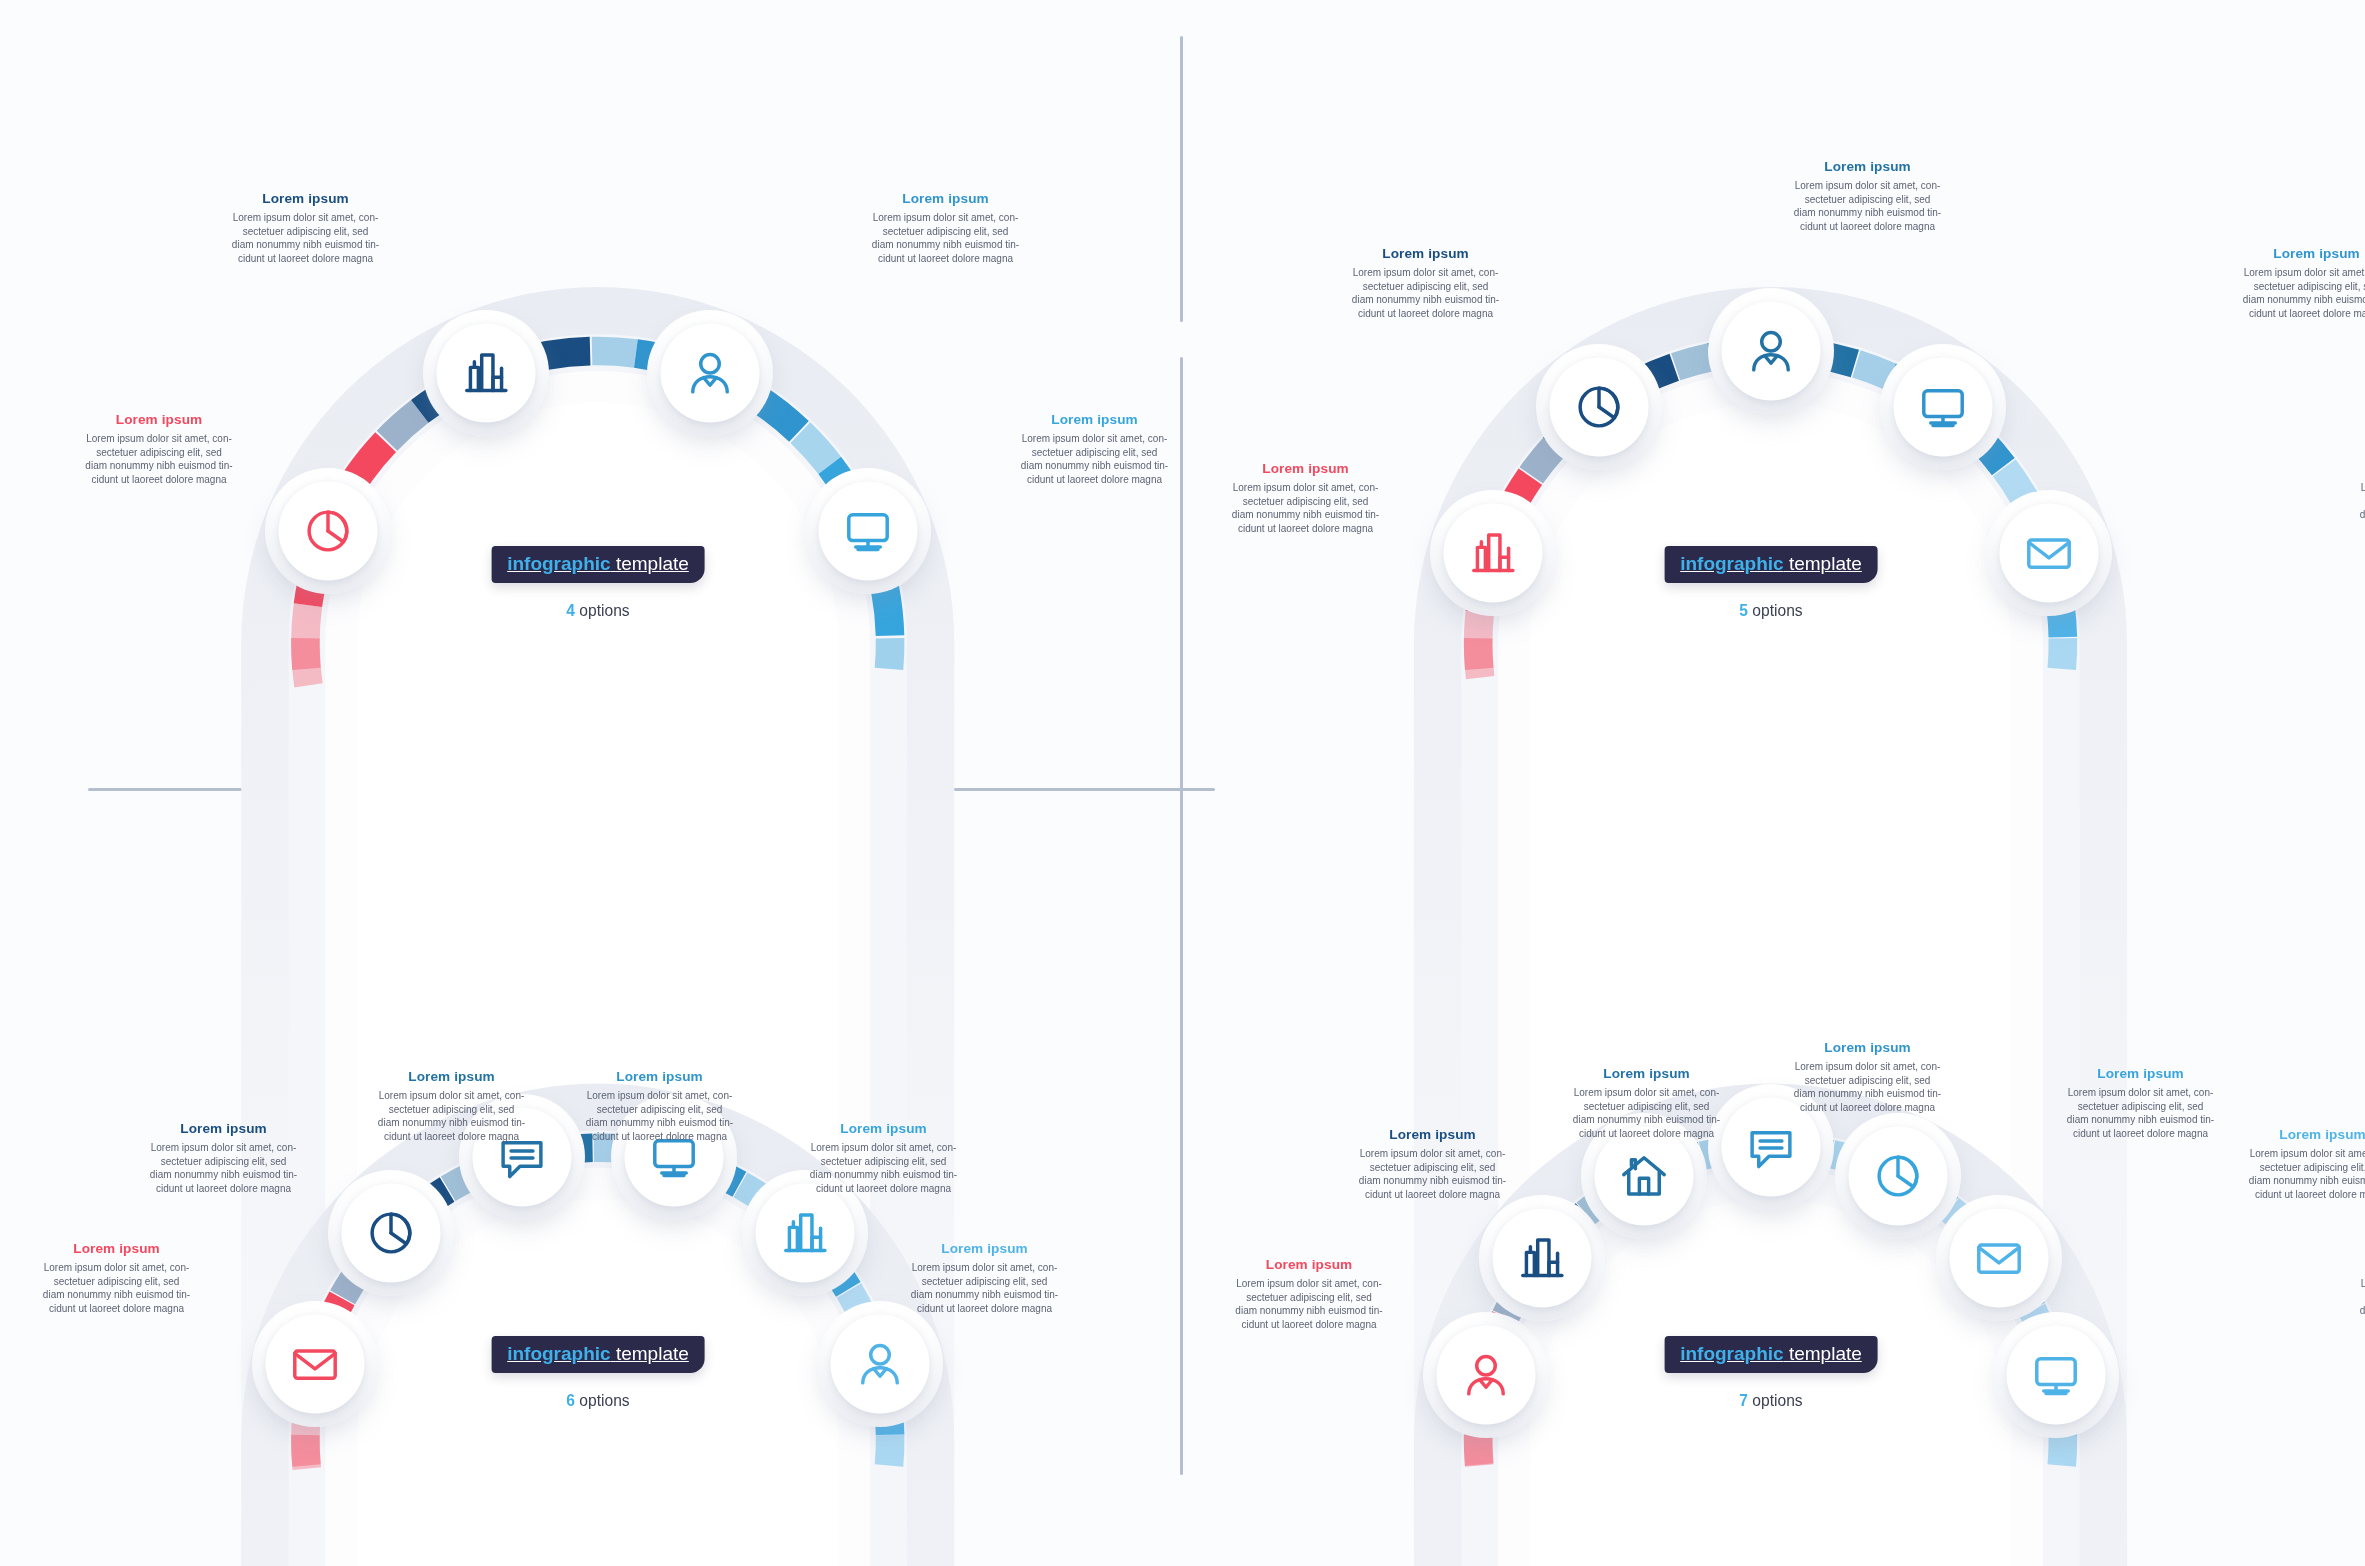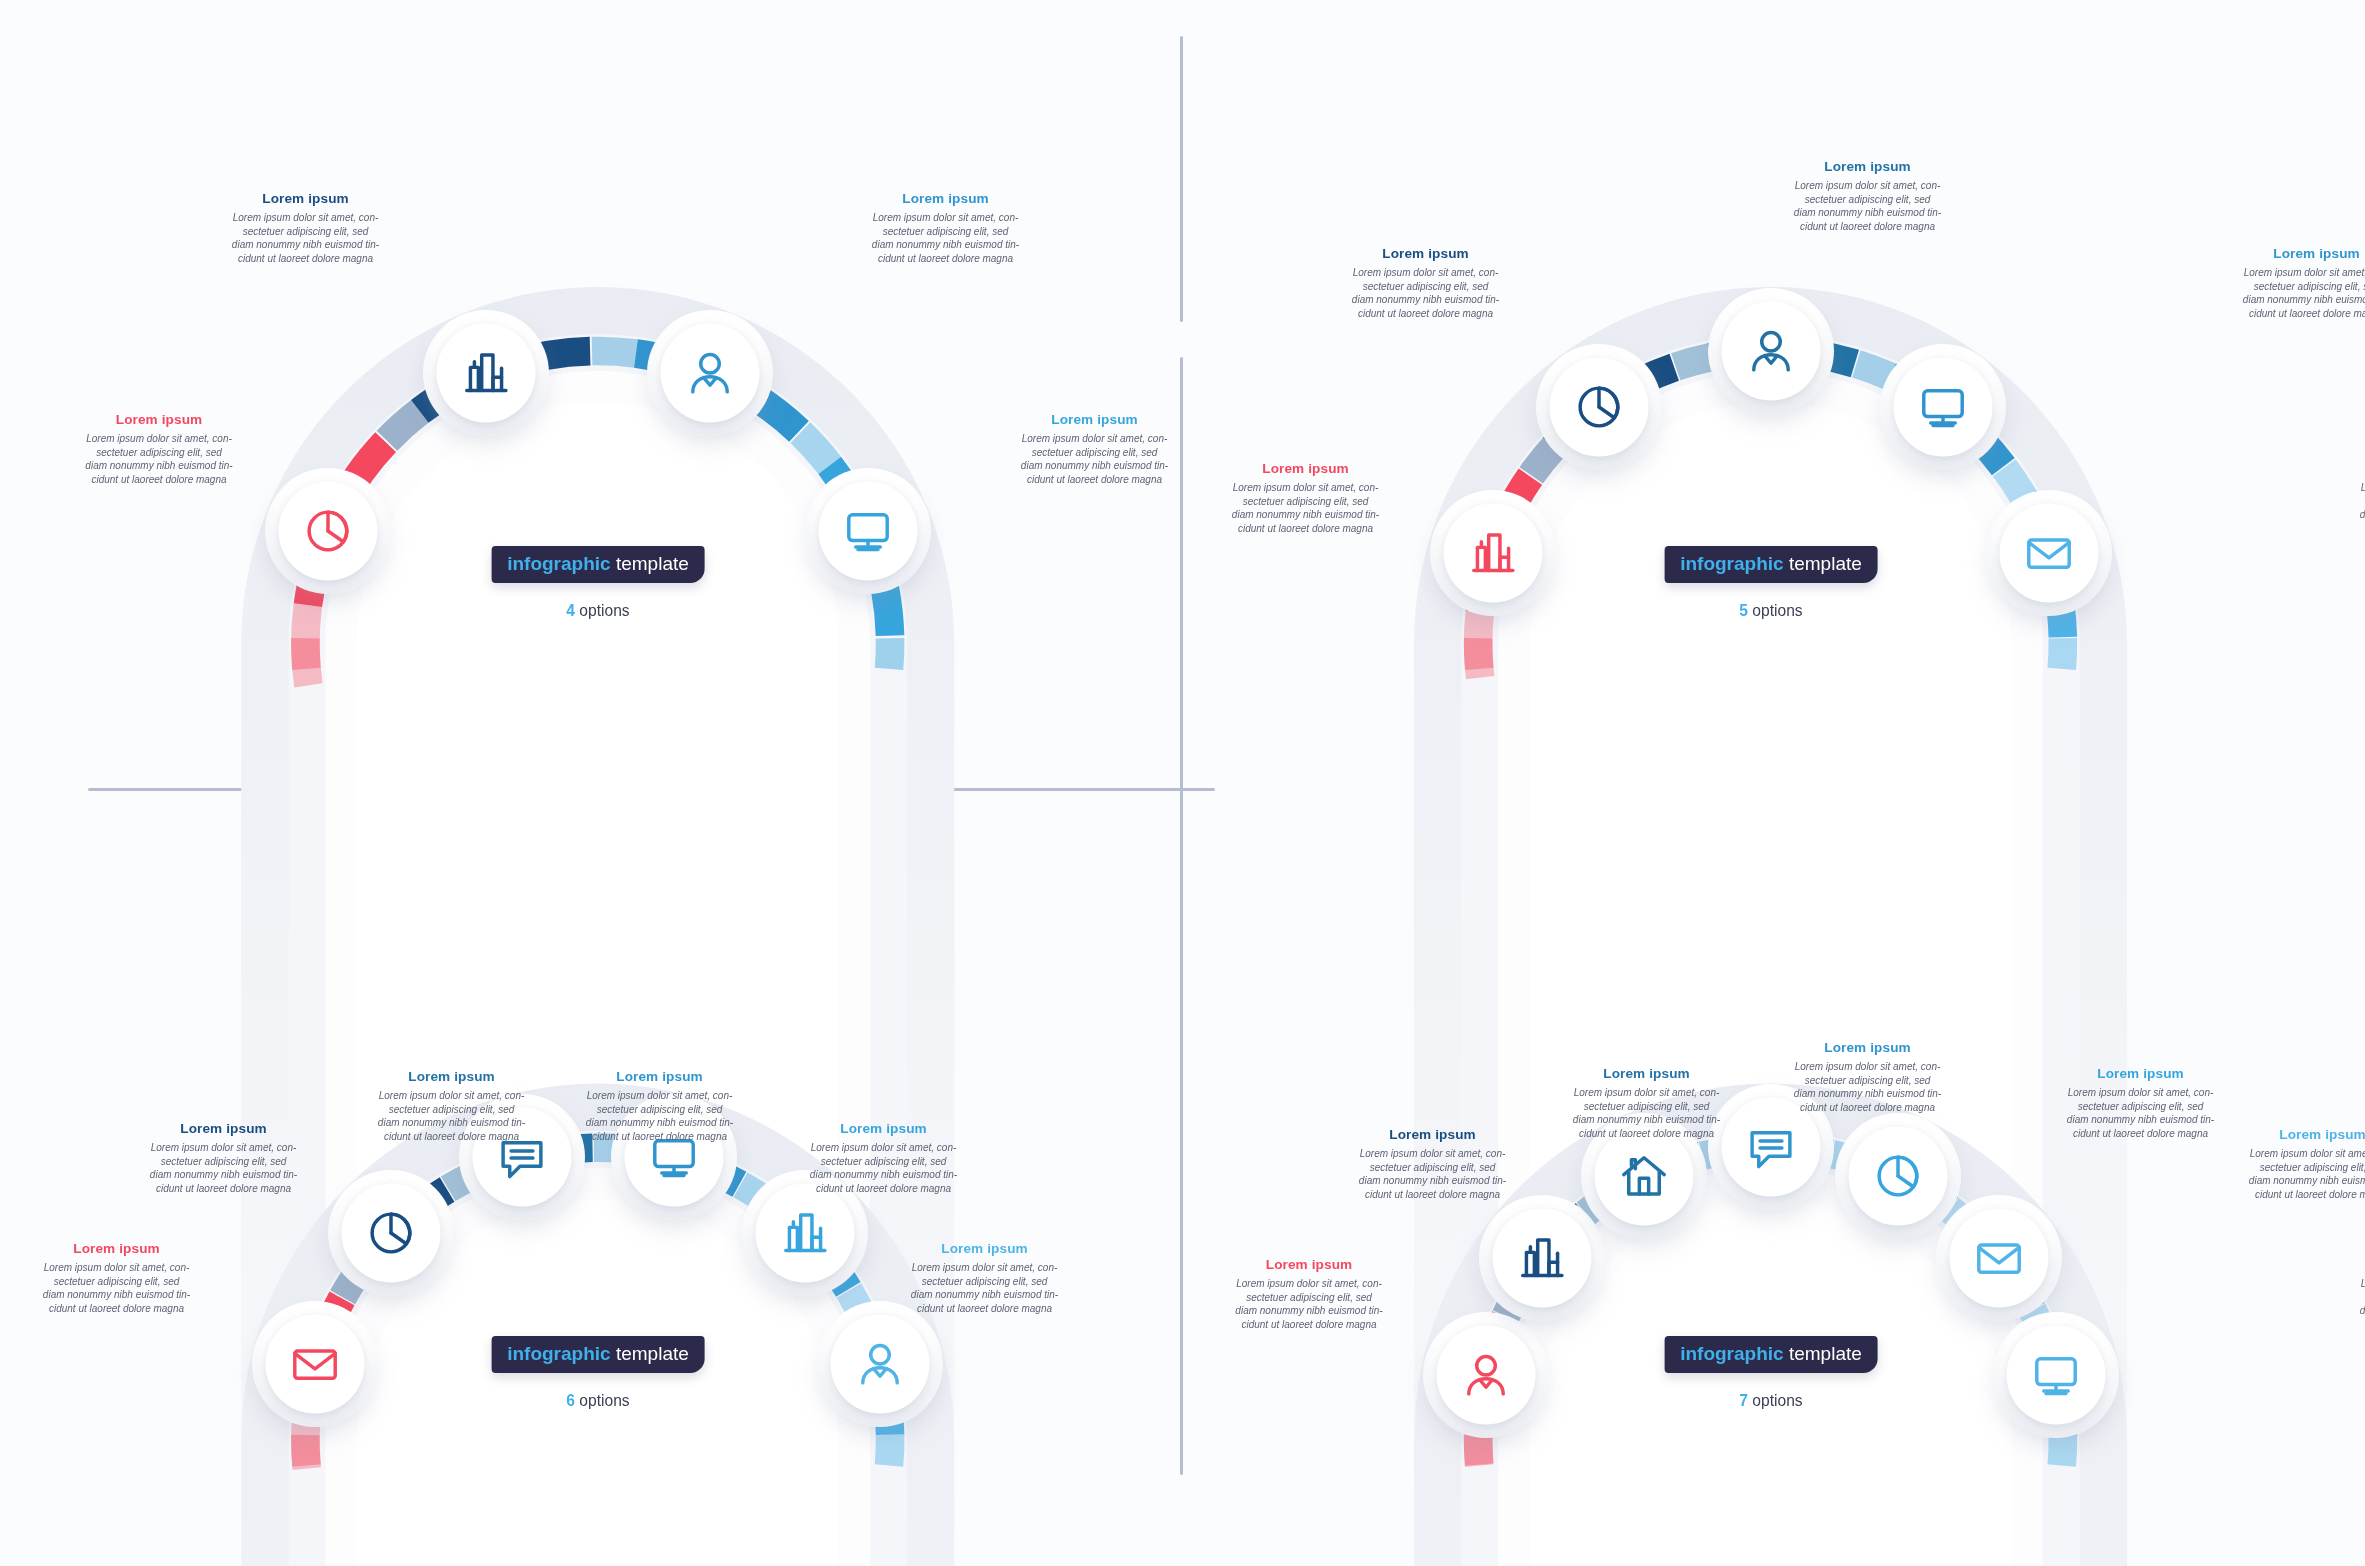--- a/index.html
+++ b/index.html
@@ -45,42 +45,41 @@
     font-weight:bold;
     letter-spacing:0.1px;
     margin:0 0 4.5px 0;
     line-height:1.1;
   }
   .lbl .lbl-b{
     color:#5d6374;
     line-height:1.34;
     margin:0;
     white-space:pre-line;
-    font-style:italic;
   }
 
   
   .centerbox{position:absolute;transform:translate(-50%,0);text-align:center;z-index:9;}
   .badge{
     background:#2b2a4a;
     display:inline-block;
     color:#fff;
     border-radius:3.9px 3.9px 14.3px 3.9px;
     white-space:nowrap;
     box-shadow:0 4.5px 10.4px rgba(60,62,95,.18);
   }
   .badge .b1{color:#3fb0ea;font-weight:bold;}
   .badge .b2{color:#ffffff;font-weight:normal;}
   .opt{margin-top:19px;color:#3a3f52;white-space:nowrap;}
   .opt .onum{color:#3fb0ea;font-weight:bold;}
 
   
   .sz-a .lbl-t{font-size:13.6px;}
   .sz-a .lbl-b{font-size:10px;}
-  .sz-a .badge{font-size:19px;padding:7.1px 15.6px 8.4px 15.6px;}
+  .sz-a .badge{font-size:19px;padding:7.1px 15.6px 8.4px 15.6px;text-decoration:underline;}
   .sz-a .opt{font-size:15.6px;}
 </style>
 </head>
 <body>
 
 <div class="canvas">
 
   <div class="div-v" style="left:1180px;top:36px;height:286px;"></div>
   <div class="div-v" style="left:1180px;top:357px;height:1118px;"></div>
   <div class="div-h" style="left:88px;top:788px;width:344px;"></div>

